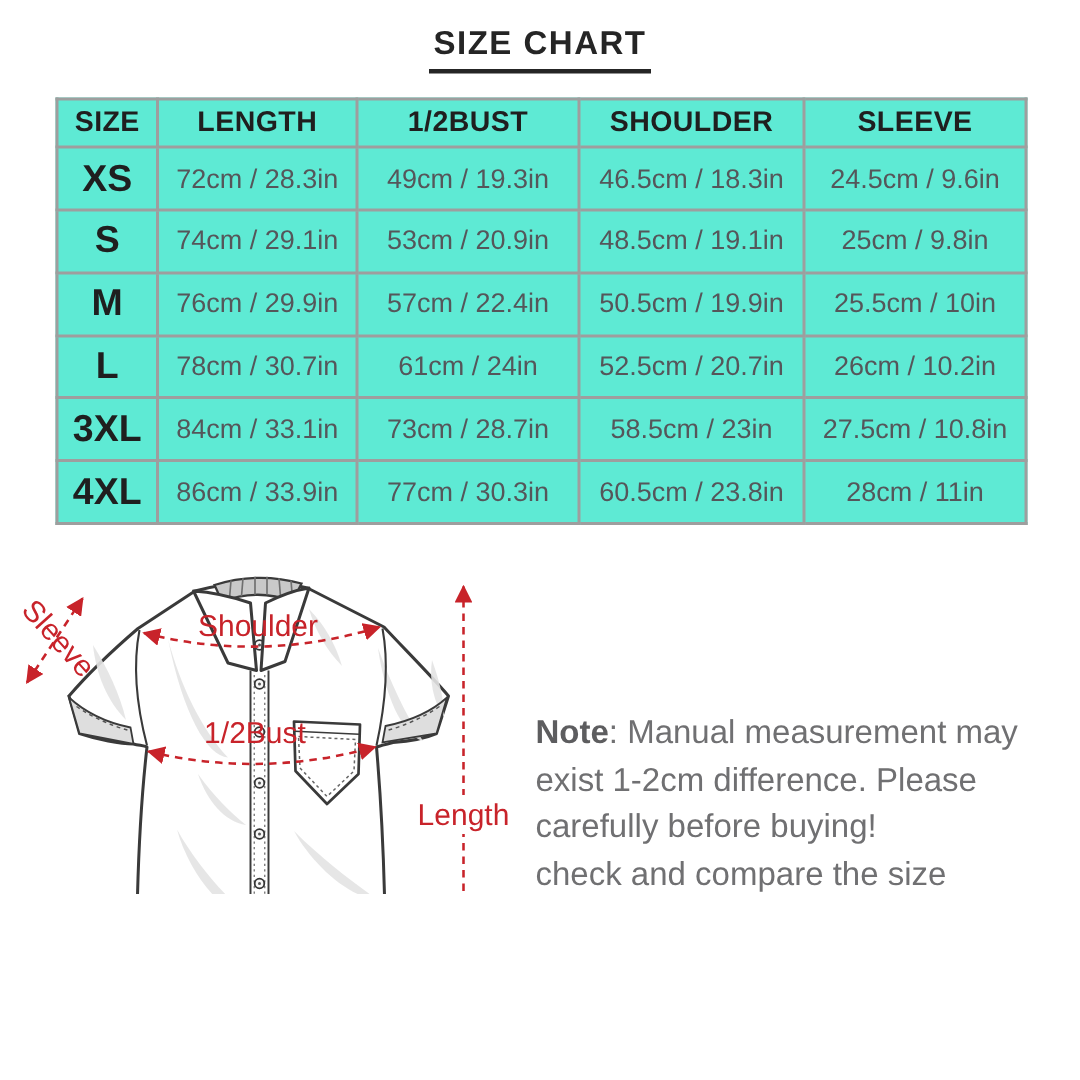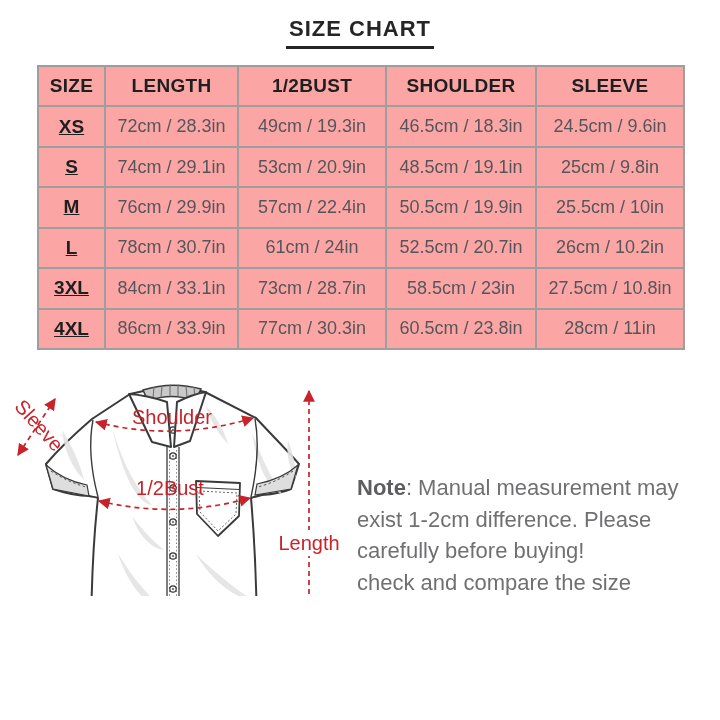--- a/index.html
+++ b/index.html
@@ -12,29 +12,29 @@
   
   .title-wrap{position:absolute;top:16px;left:0;right:0;text-align:center;}
   .title-wrap span{
     display:inline-block;font-size:22px;font-weight:bold;letter-spacing:1px;
     color:#252525;border-bottom:3px solid #252525;padding:0 3px 4px 3px;
   }
 
   
   table.size-table{
     position:absolute;left:37px;top:65px;width:646px;height:285px;
-    border-collapse:collapse;table-layout:fixed;background:#fca5a5;
+    border-collapse:collapse;table-layout:fixed;background:#5eead4;
   }
   .size-table th,.size-table td{
     border:2px solid #9e9e9e;text-align:center;vertical-align:middle;padding:0;
     white-space:nowrap;overflow:hidden;
   }
   .size-table th{font-size:19px;font-weight:bold;color:#1f1f1f;letter-spacing:.3px;}
   .size-table td{font-size:18px;color:#55565a;}
-  .size-table td.size-cell{font-size:19px;font-weight:bold;color:#1f1f1f;text-decoration:underline;}
+  .size-table td.size-cell{font-size:25px;font-weight:bold;color:#1f1f1f;}
 
   
   .shirt{position:absolute;left:0;top:358px;}
   .shirt text{font-family:"Liberation Sans", sans-serif;}
   .red-label{font-size:20px;font-weight:400;fill:#c8232a;}
 
   
   .note{
     position:absolute;left:357px;top:472px;width:335px;
     font-size:22px;line-height:31.5px;color:#707072;

